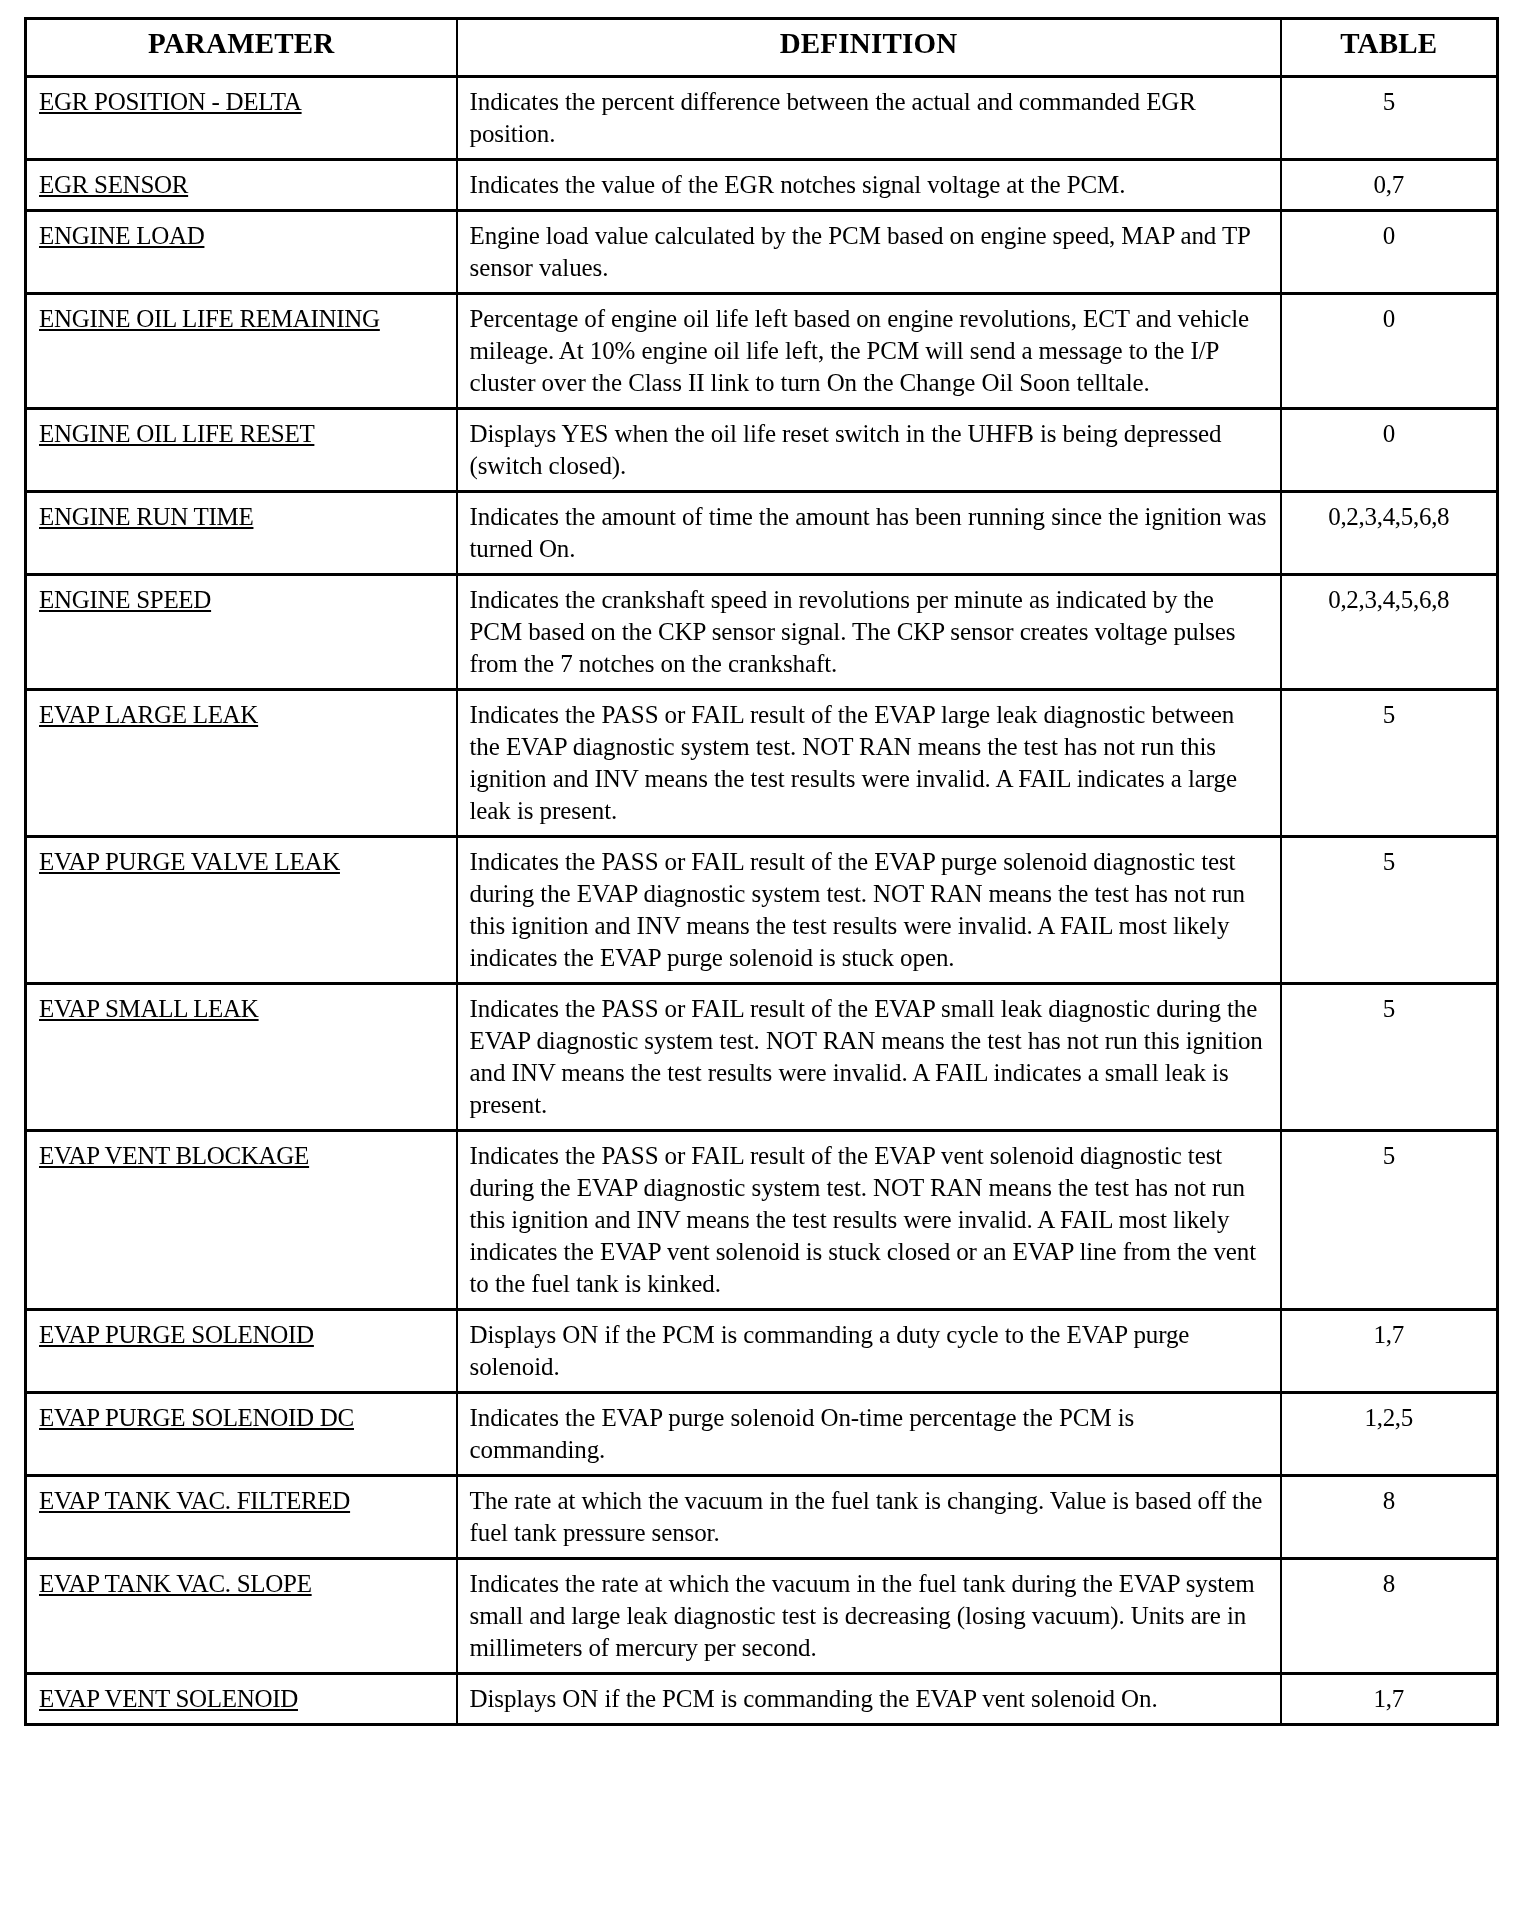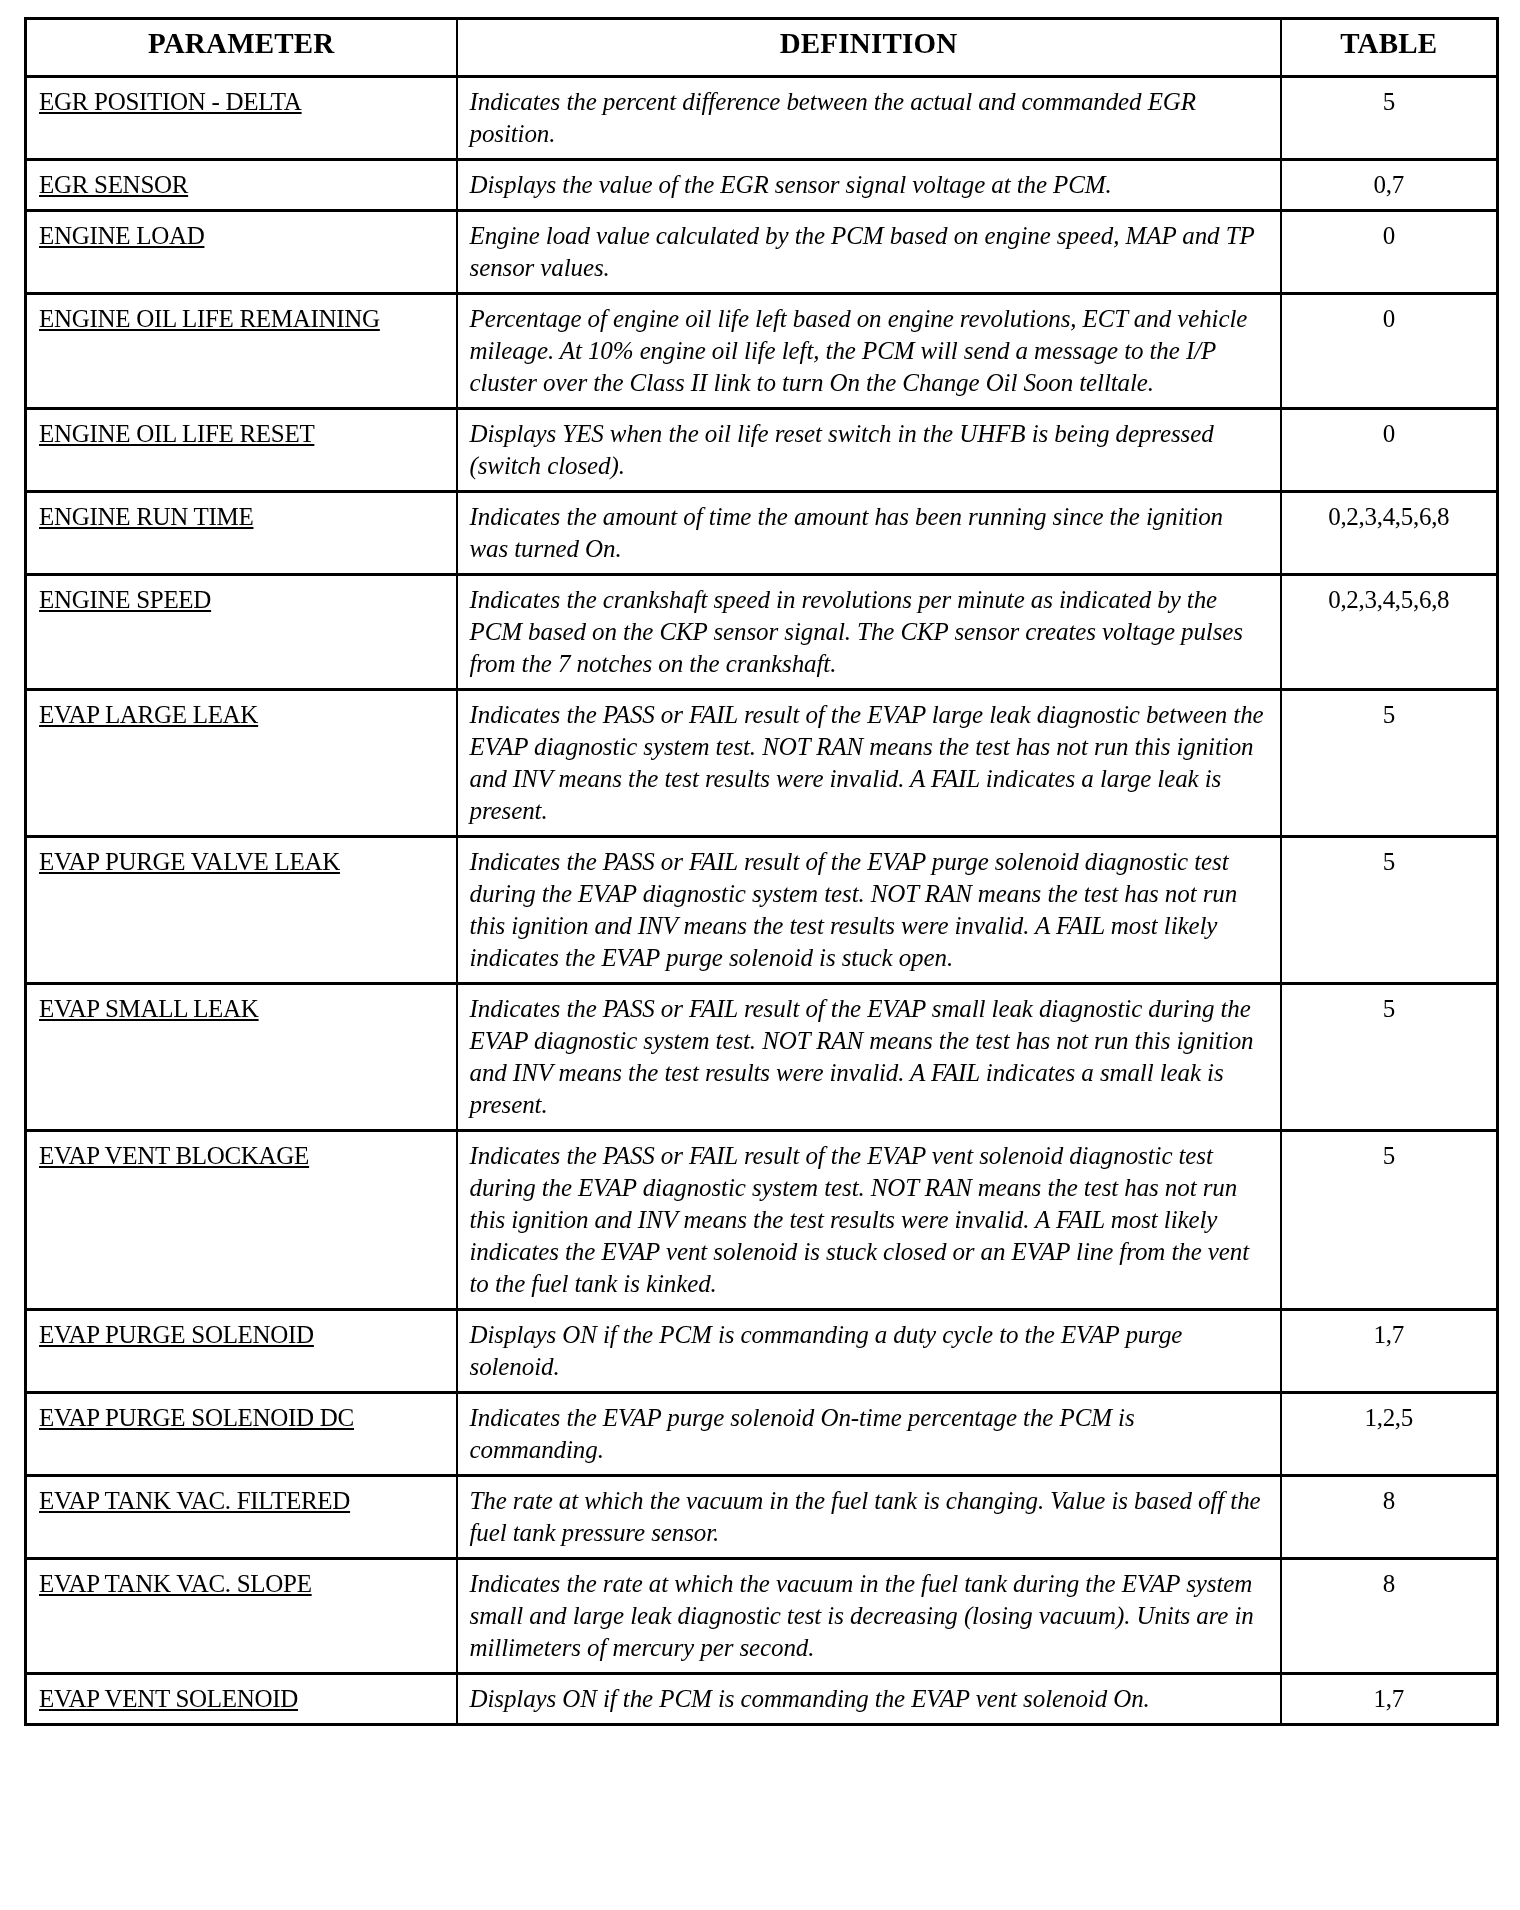--- a/index.html
+++ b/index.html
@@ -50,21 +50,20 @@
       line-height: 32px;
       padding: 8px 12px 8px 12px;
     }
     td.param-cell {
       letter-spacing: -0.3px;
       white-space: nowrap;
       text-decoration: underline;
     }
     td.def-cell {
       letter-spacing: -0.1px;
-      font-style: italic;
     }
     td.table-cell {
       text-align: center;
       letter-spacing: -0.3px;
     }
   </style>
 </head>
 <body>
 
 <div class="page">
@@ -83,21 +82,21 @@
     </thead>
     <tbody id="rows-body">
 
     <tr>
           <td class="param-cell">EGR POSITION - DELTA</td>
           <td class="def-cell">Indicates the percent difference between the actual and commanded EGR position.</td>
           <td class="table-cell">5</td>
         </tr>
         <tr>
           <td class="param-cell">EGR SENSOR</td>
-          <td class="def-cell">Displays the value of the EGR sensor signal voltage at the PCM.</td>
+          <td class="def-cell">Indicates the value of the EGR notches signal voltage at the PCM.</td>
           <td class="table-cell">0,7</td>
         </tr>
         <tr>
           <td class="param-cell">ENGINE LOAD</td>
           <td class="def-cell">Engine load value calculated by the PCM based on engine speed, MAP and TP sensor values.</td>
           <td class="table-cell">0</td>
         </tr>
         <tr>
           <td class="param-cell">ENGINE OIL LIFE REMAINING</td>
           <td class="def-cell">Percentage of engine oil life left based on engine revolutions, ECT and vehicle mileage. At 10% engine oil life left, the PCM will send a message to the I/P cluster over the Class II link to turn On the Change Oil Soon telltale.</td>

